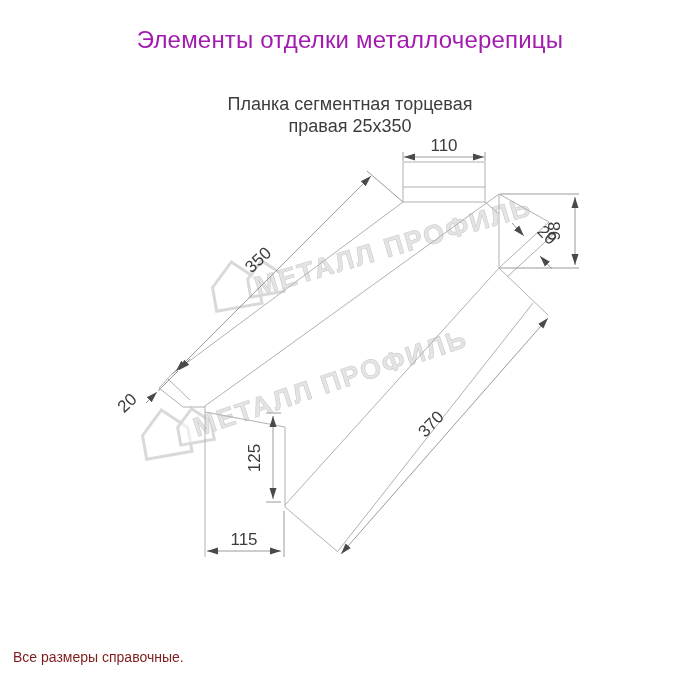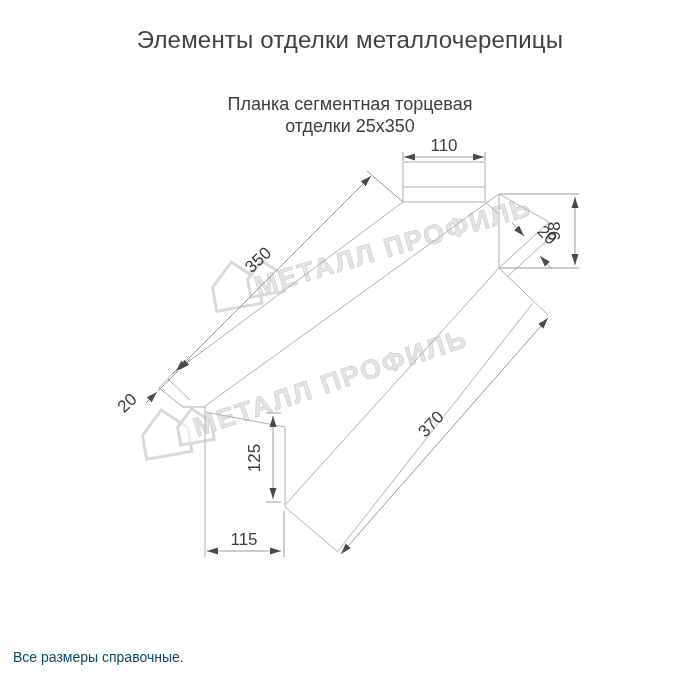--- a/index.html
+++ b/index.html
@@ -2,29 +2,29 @@
 <html><head>
 <meta charset="utf-8">
 <style>
   html,body{margin:0;padding:0;background:#ffffff;}
   #page{
     position:relative;width:700px;height:700px;background:#ffffff;overflow:hidden;
     font-family:"Liberation Sans", sans-serif;
   }
   #title{
     position:absolute;left:0;right:0;top:26px;text-align:center;
-    font-size:24px;color:#404040;letter-spacing:0.2px;
+    font-size:24px;color:#a21caf;letter-spacing:0.2px;
   }
   #subtitle{
     position:absolute;left:0;right:0;top:93px;text-align:center;
     font-size:18px;line-height:22px;color:#3d3d3d;
   }
   #notes{
     position:absolute;left:13px;top:648px;
-    font-size:14px;line-height:18px;color:#0c4a6e;
+    font-size:14px;line-height:18px;color:#7f1d1d;
   }
   svg{position:absolute;left:0;top:0;}
   .geo{stroke:#b3b0ad;stroke-width:1;fill:none;}
   .dim{stroke:#9a9a9a;stroke-width:1;fill:none;}
   .dimtxt{fill:#3d3d3d;font-size:17px;font-family:"Liberation Sans",sans-serif;}
   .wmtxt{
     fill:#e4e4e4;stroke:#cccccc;stroke-width:0.6;
     font-size:27px;font-weight:bold;letter-spacing:2px;
     font-family:"Liberation Sans",sans-serif;
   }
@@ -32,21 +32,21 @@
 </style>
 </head>
 <body>
 
 <div id="page">
 
   <div id="title">Элементы отделки металлочерепицы</div>
 
   <div id="subtitle">
     <div>Планка сегментная торцевая</div>
-    <div>отделки 25х350</div>
+    <div>правая 25х350</div>
   </div>
 
   <svg width="700" height="700" viewBox="0 0 700 700">
     <defs>
       <marker id="arw" markerWidth="12" markerHeight="9" refX="11" refY="4.5" orient="auto-start-reverse" markerUnits="userSpaceOnUse">
         <path d="M0,1 L11,4.5 L0,8 Z" fill="#4a4a4a"></path>
       </marker>
     </defs>
 
     <g>

